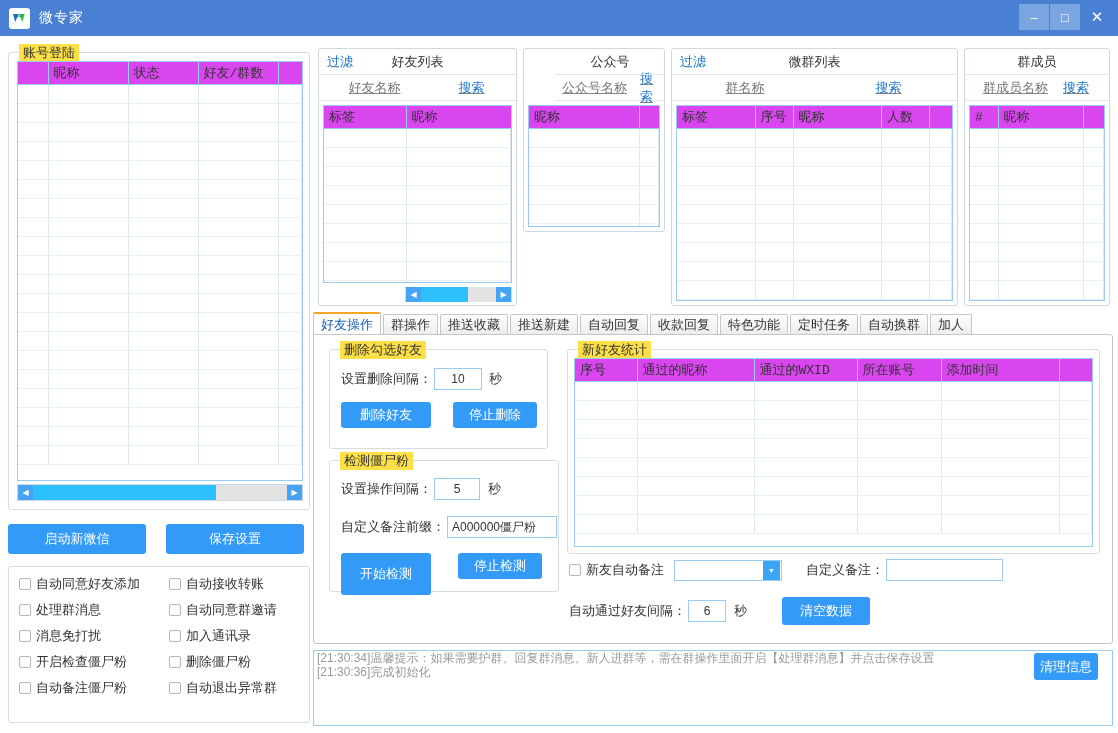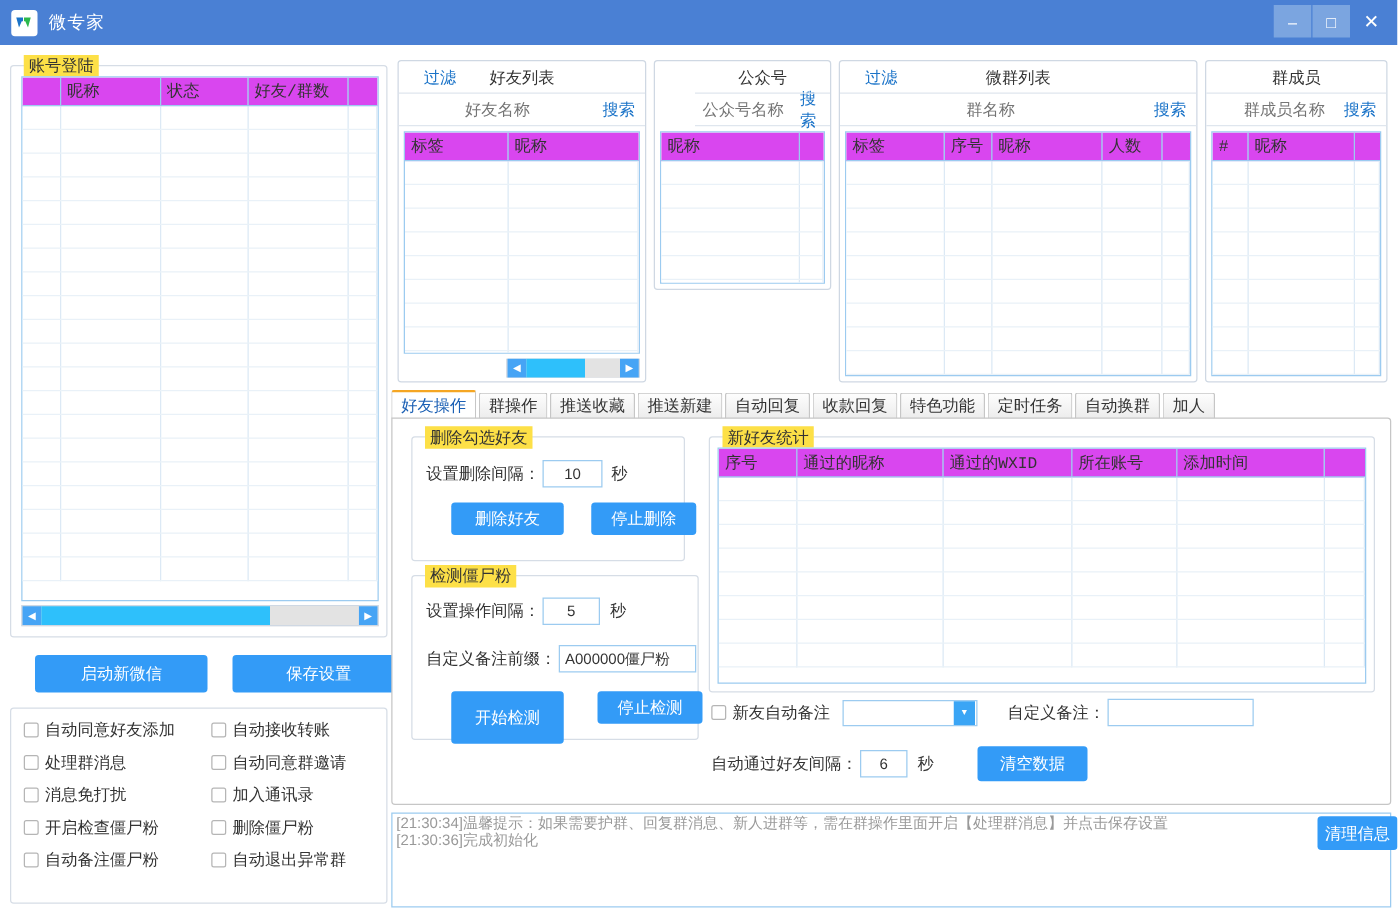--- a/index.html
+++ b/index.html
@@ -41,26 +41,26 @@
   
   .panel {
     background: #fff; border: 1px solid #cfd8e3; border-radius: 3px;
     position: absolute;
   }
   .hdr-bar {
     height: 26px; border-bottom: 1px solid #dfe6ee;
     display: flex; align-items: center; position: relative;
     font-size: 13px; color: #333;
   }
-  .hdr-filter { color: #1a73c8; margin-left: 20px; }
+  .hdr-filter { color: #1a73c8; margin-left: 8px; }
   .hdr-title { position: absolute; left: 0; right: 0; text-align: center; }
   .search-bar {
     height: 26px; border-bottom: 1px solid #dfe6ee;
-    display: flex; align-items: center; justify-content: flex-end;
-    padding: 0 8px 0 6px; color: #888; font-size: 13px;
+    display: flex; align-items: center; justify-content: center;
+    padding: 0 8px 0 6px; color: #888; font-size: 13px; text-decoration: underline;
   }
   .search-link { color: #1a73c8; }
 
   table.grid { border-collapse: collapse; width: 100%; table-layout: fixed; }
   table.grid th {
     font-weight: normal; font-size: 13px; color: #333; text-align: left;
     padding: 2px 5px; height: 22px;
     border: 1px solid #9ccbf0; background: #d946ef; font-family: Liberation Mono, monospace;
   }
   table.grid td {
@@ -96,21 +96,21 @@
     display: flex; align-items: center; justify-content: center; font-size: 8px;
     flex: 0 0 auto;
   }
   .hscroll .track { flex: 1; height: 15px; background: #e3e3e3; position: relative; }
   .hscroll .thumb { position: absolute; left: 0; top: 0; height: 15px; background: #2ec0fb; }
 
   
   .btn {
     background: #339bf7; color: #fff; border: none; border-radius: 3px;
     font-size: 13px; font-family: inherit; cursor: pointer;
-    display: flex; align-items: center; justify-content: center; margin-left: 20px;
+    display: flex; align-items: center; justify-content: center;
   }
   #btn-new-wechat { position: absolute; left: 8px; top: 524px; width: 138px; height: 30px; }
   #btn-save-settings { position: absolute; left: 166px; top: 524px; width: 138px; height: 30px; }
 
   #chk-group { left: 8px; top: 566px; width: 302px; height: 157px; }
   .chk-grid {
     position: absolute; left: 10px; top: 8px; width: 286px;
     display: grid; grid-template-columns: 150px 136px; row-gap: 8px;
   }
   .chk-item { display: flex; align-items: center; font-size: 13px; color: #333; font-family: Liberation Mono, monospace; }

